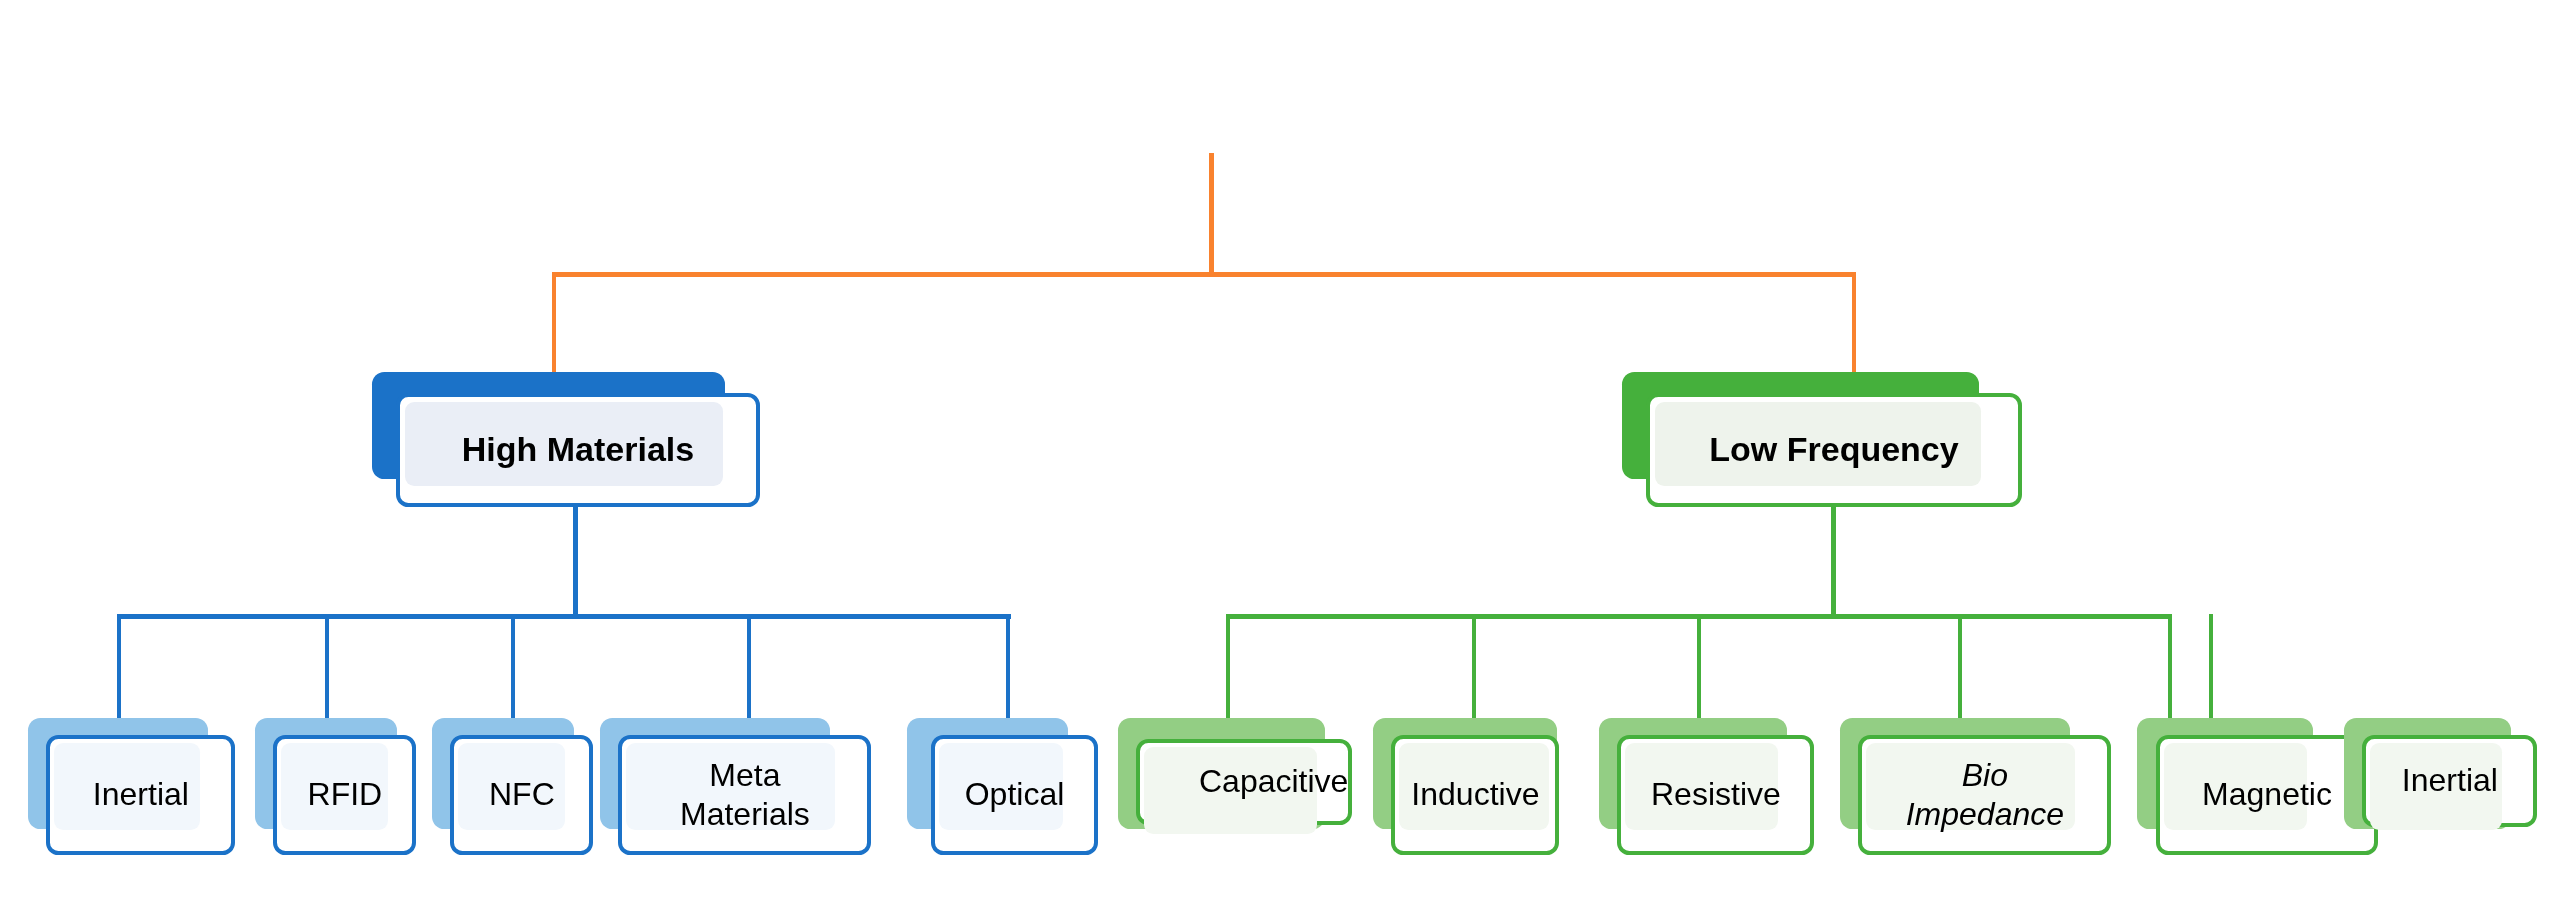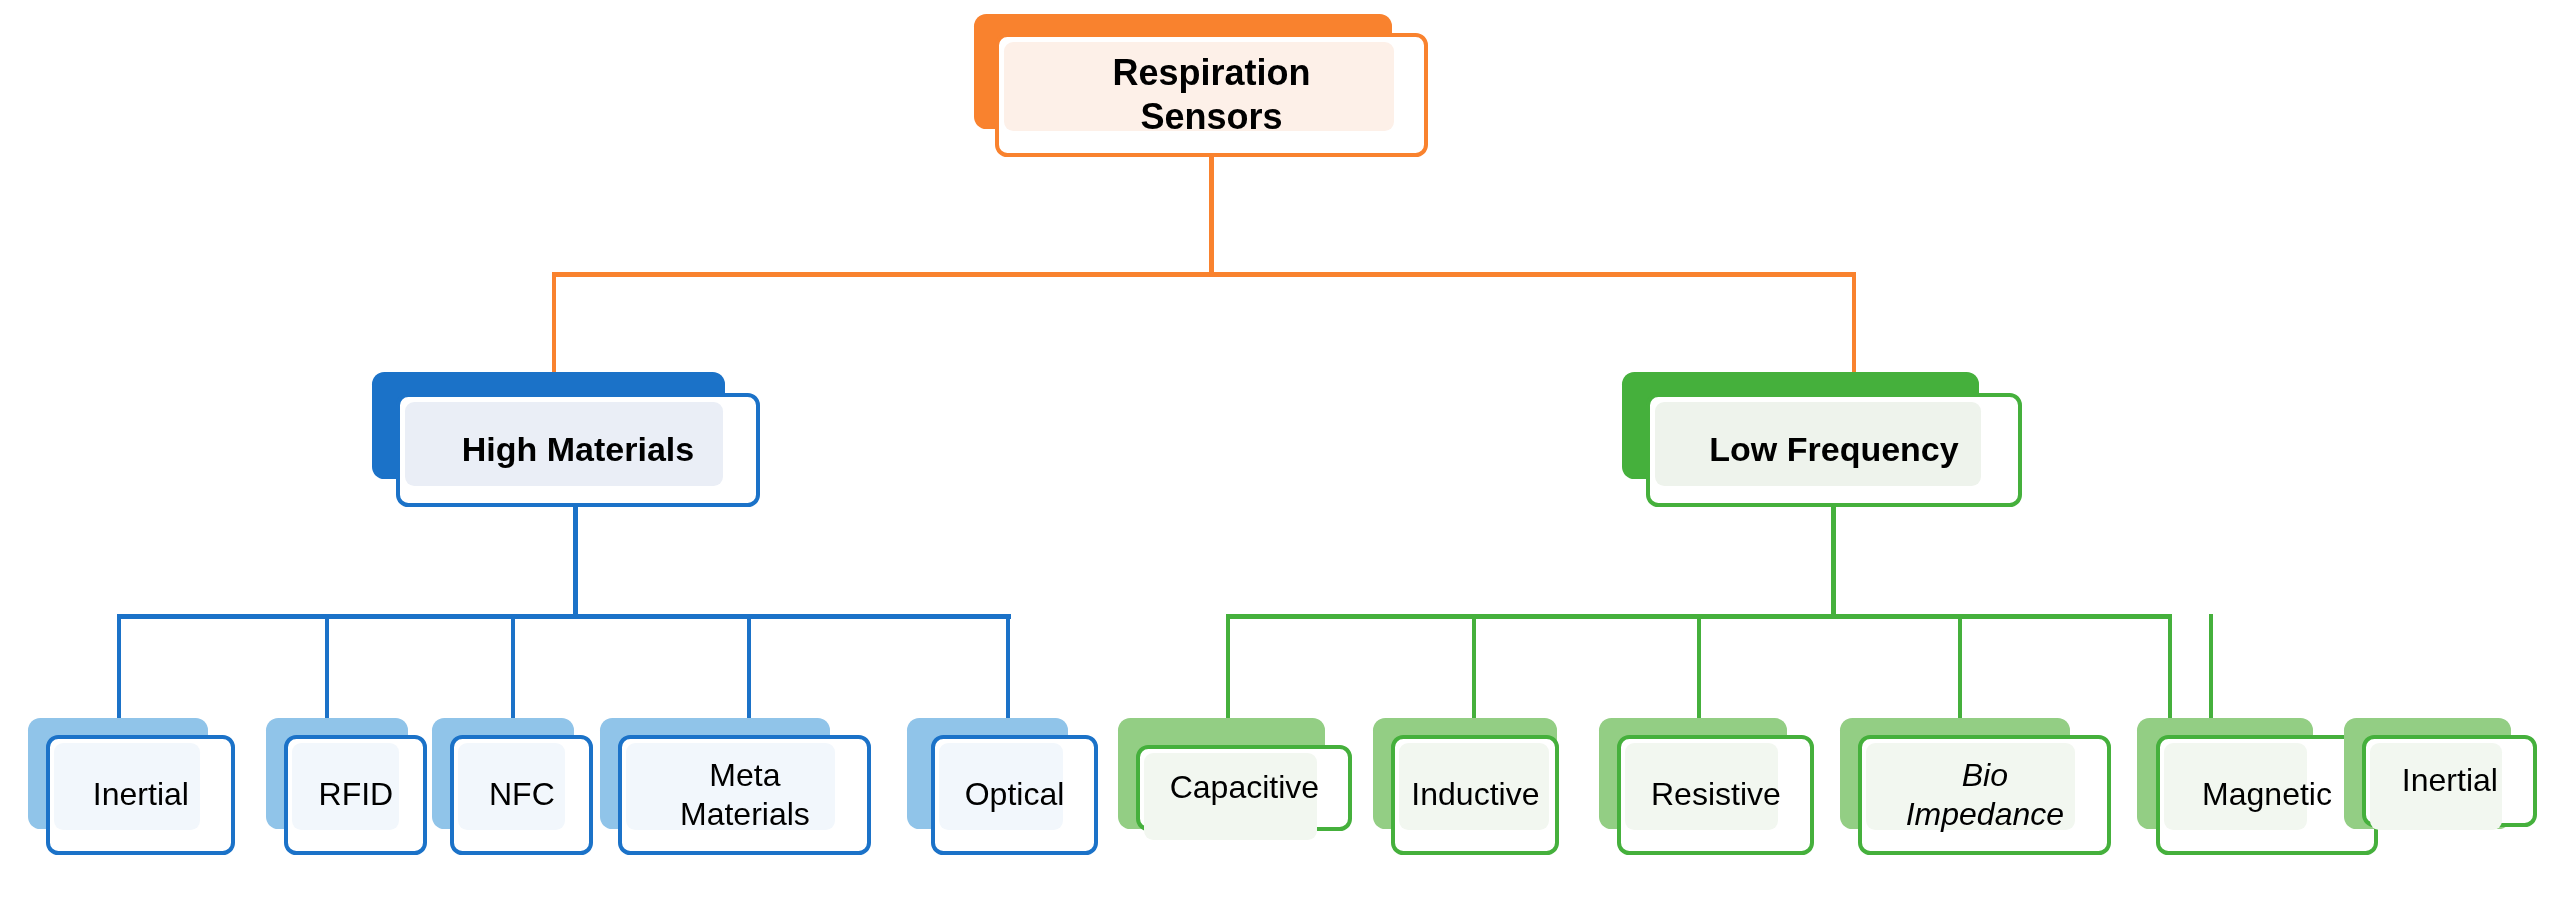--- a/index.html
+++ b/index.html
@@ -108,28 +108,20 @@
 
   <div class="conn v" style="left:1831px; top:502px; height:115px; background:#45B03C;"></div>
   <div class="conn h" style="left:1226px; top:614px; width:945px; background:#45B03C;"></div>
   <div class="conn thin v" style="left:1226px; top:614px; height:114px; background:#45B03C;"></div>
   <div class="conn thin v" style="left:1472px; top:614px; height:114px; background:#45B03C;"></div>
   <div class="conn thin v" style="left:1697px; top:614px; height:114px; background:#45B03C;"></div>
   <div class="conn thin v" style="left:1958px; top:614px; height:114px; background:#45B03C;"></div>
   <div class="conn thin v" style="left:2209px; top:614px; height:114px; background:#45B03C;"></div>
   <div class="conn thin v" style="left:2168px; top:614px; height:114px; background:#45B03C;"></div>
 
-  <div class="node root" style="left:974px; top:14px; width:483px; height:153px;">
-    <div class="shadow" style="left:0px; top:0px; width:418px; height:115px;"></div>
-    <div class="face" style="left:21px; top:19px; width:433px; height:124px;">
-      <div class="inner" style="left:4.6px; top:4.6px; width:390px; height:89px;"></div>
-      <div class="label">Respiration
-Sensors</div>
-    </div>
-  </div>
 
   <div class="node lvl2 blue" style="left:372px; top:372px; width:407px; height:146px;">
     <div class="shadow" style="left:0px; top:0px; width:353px; height:107px;"></div>
     <div class="face" style="left:24px; top:21px; width:364px; height:114px;">
       <div class="inner" style="left:4.6px; top:4.6px; width:318px; height:84px;"></div>
       <div class="label">High Materials</div>
     </div>
   </div>
 
   <div class="node lvl2 green" style="left:1622px; top:372px; width:430px; height:146px;">
@@ -141,21 +133,21 @@
   </div>
 
   <div class="node leaf blue" style="left:28px; top:718px; width:230px; height:153px;">
     <div class="shadow" style="left:0px; top:0px; width:180px; height:111px;"></div>
     <div class="face" style="left:18.4px; top:17px; width:189px; height:120px;">
       <div class="inner" style="left:3.8px; top:3.8px; width:146px; height:87px;"></div>
       <div class="label">Inertial</div>
     </div>
   </div>
 
-  <div class="node leaf blue" style="left:266px; top:718px; width:199px; height:153px;">
+  <div class="node leaf blue" style="left:255px; top:718px; width:199px; height:153px;">
     <div class="shadow" style="left:0px; top:0px; width:142px; height:111px;"></div>
     <div class="face" style="left:18.4px; top:17px; width:143px; height:120px;">
       <div class="inner" style="left:3.8px; top:3.8px; width:107px; height:87px;"></div>
       <div class="label">RFID</div>
     </div>
   </div>
 
   <div class="node leaf blue" style="left:432px; top:718px; width:199px; height:153px;">
     <div class="shadow" style="left:0px; top:0px; width:142px; height:111px;"></div>
     <div class="face" style="left:18.4px; top:17px; width:143px; height:120px;">
@@ -176,21 +168,21 @@
   <div class="node leaf blue" style="left:907px; top:718px; width:222px; height:153px;">
     <div class="shadow" style="left:0px; top:0px; width:161px; height:111px;"></div>
     <div class="face" style="left:24px; top:17px; width:167px; height:120px;">
       <div class="inner" style="left:3.8px; top:3.8px; width:124px; height:87px;"></div>
       <div class="label">Optical</div>
     </div>
   </div>
 
   <div class="node leaf green" style="left:1118px; top:718px; width:276px; height:153px;">
     <div class="shadow" style="left:0px; top:0px; width:207px; height:111px;"></div>
-    <div class="face" style="left:18.4px; top:27px; width:216px; height:86px;">
+    <div class="face" style="left:18.4px; top:21px; width:216px; height:86px;justify-content:flex-end;">
       <div class="inner" style="left:3.8px; top:3.8px; width:173px; height:87px;"></div>
       <div class="label">Capacitive</div>
     </div>
   </div>
 
   <div class="node leaf green" style="left:1373px; top:718px; width:253px; height:153px;">
     <div class="shadow" style="left:0px; top:0px; width:184px; height:111px;"></div>
     <div class="face" style="left:18.4px; top:17px; width:168px; height:120px;">
       <div class="inner" style="left:3.8px; top:3.8px; width:150px; height:87px;"></div>
       <div class="label">Inductive</div>

